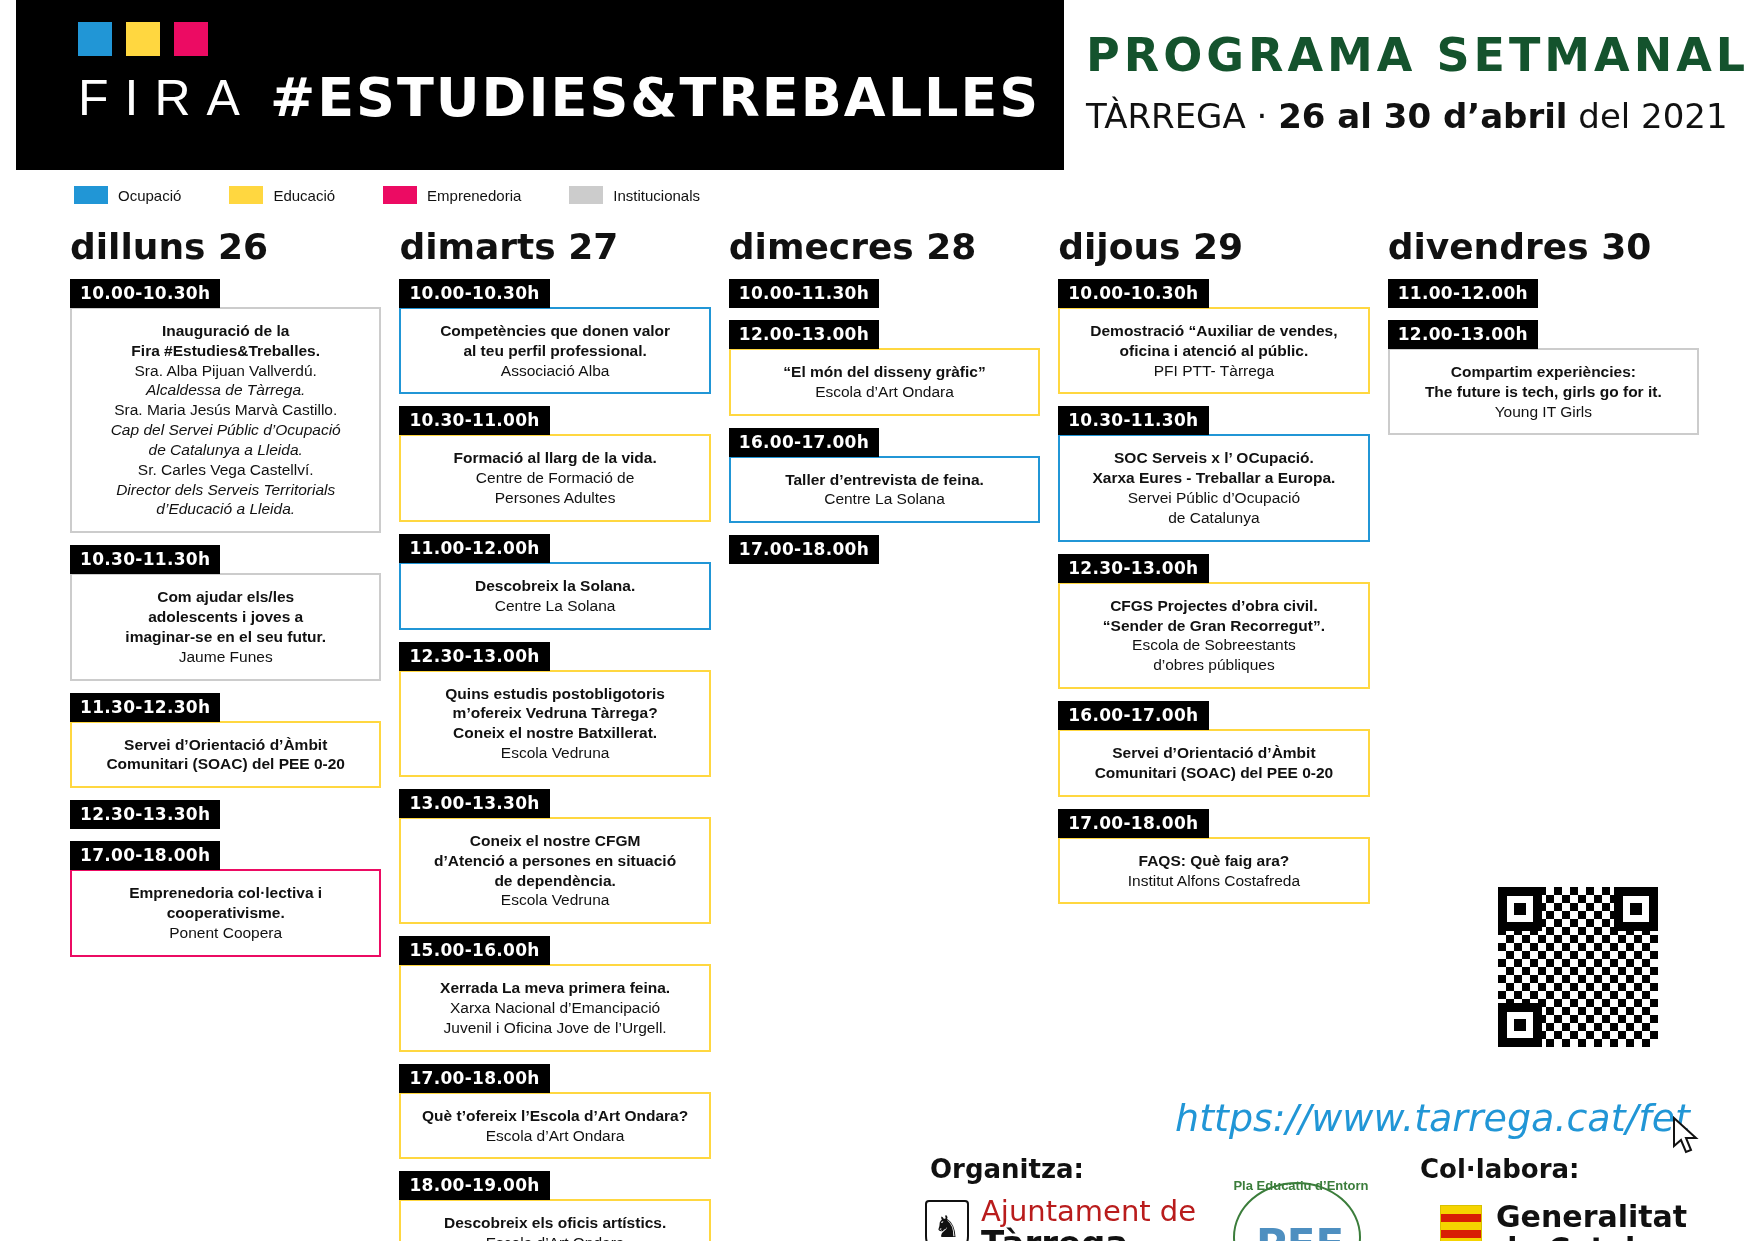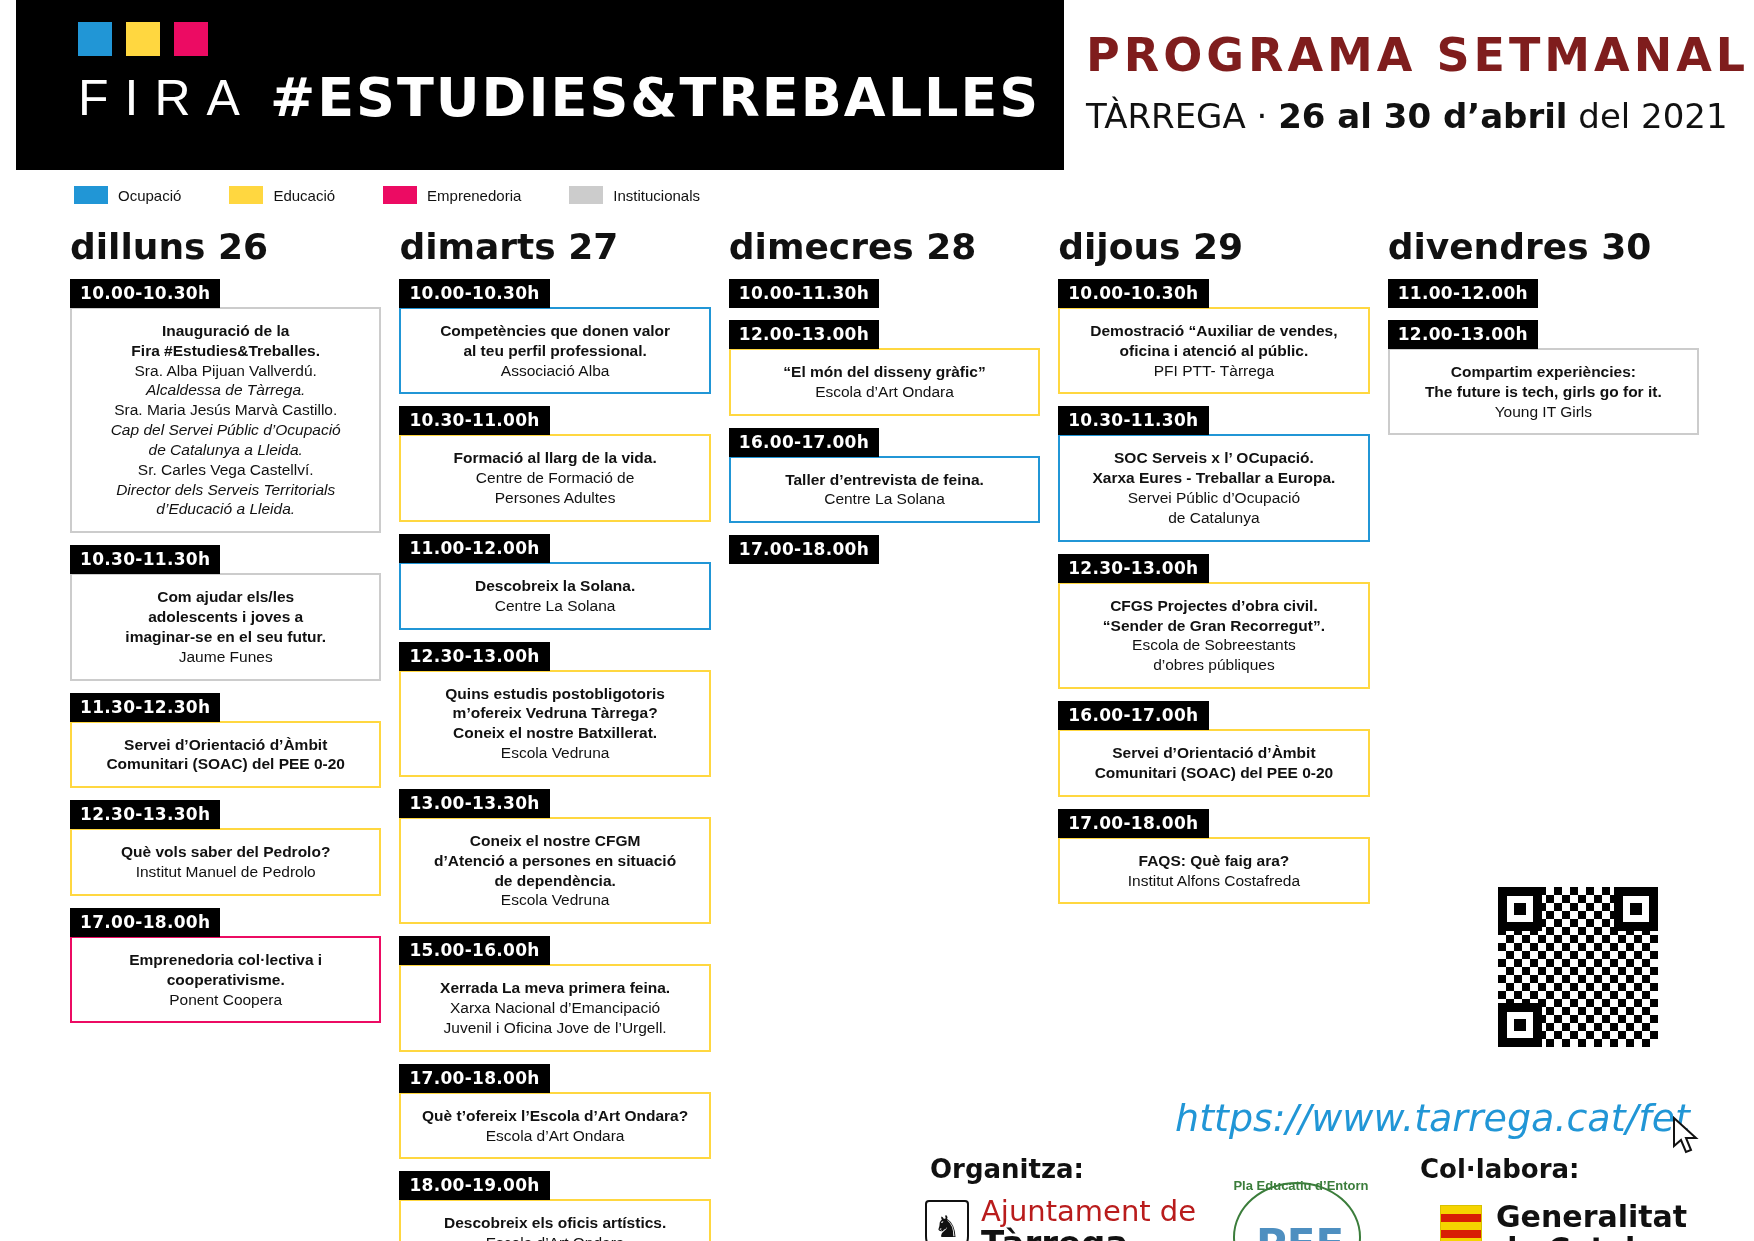--- a/index.html
+++ b/index.html
@@ -60,21 +60,21 @@
 
   .header-right {
     flex:1;
     padding-top: 28px;
     padding-left: 22px;
   }
   .prog-title {
     font-size: 46px;
     font-weight: 800;
     letter-spacing: 4px;
-    color:#7f1d1d;
+    color:#14532d;
     font-family: "DejaVu Sans", sans-serif;
   }
   .prog-sub {
     margin-top: 14px;
     font-size: 34px;
     color:#111;
     font-family: "DejaVu Sans", sans-serif;
   }
   .prog-sub b { font-weight: 800; }
 
@@ -313,24 +313,21 @@
       <div class="slot"><div class="time">10.30-11.30h</div><div class="card grey">
           <div class="l b">Com ajudar els/les</div>
           <div class="l b">adolescents i joves a</div>
           <div class="l b">imaginar-se en el seu futur.</div>
           <div class="l">Jaume Funes</div>
         </div></div>
       <div class="slot"><div class="time">11.30-12.30h</div><div class="card yellow">
           <div class="l b">Servei d’Orientació d’Àmbit</div>
           <div class="l b">Comunitari  (SOAC) del PEE 0-20</div>
         </div></div>
-      <div class="slot"><div class="time">12.30-13.30h</div><div class="card yellow">
-          <div class="l b">Què vols saber del Pedrolo?</div>
-          <div class="l">Institut Manuel de Pedrolo</div>
-        </div></div>
+      <div class="slot"><div class="time">12.30-13.30h</div></div>
       <div class="slot"><div class="time">17.00-18.00h</div><div class="card pink">
           <div class="l b">Emprenedoria col·lectiva i</div>
           <div class="l b">cooperativisme.</div>
           <div class="l">Ponent Coopera</div>
         </div></div>
     </div>
     <div class="col">
       <div class="col-title">dimarts 27</div>
       <div class="slot"><div class="time">10.00-10.30h</div><div class="card blue">
           <div class="l b">Competències que donen valor</div>

